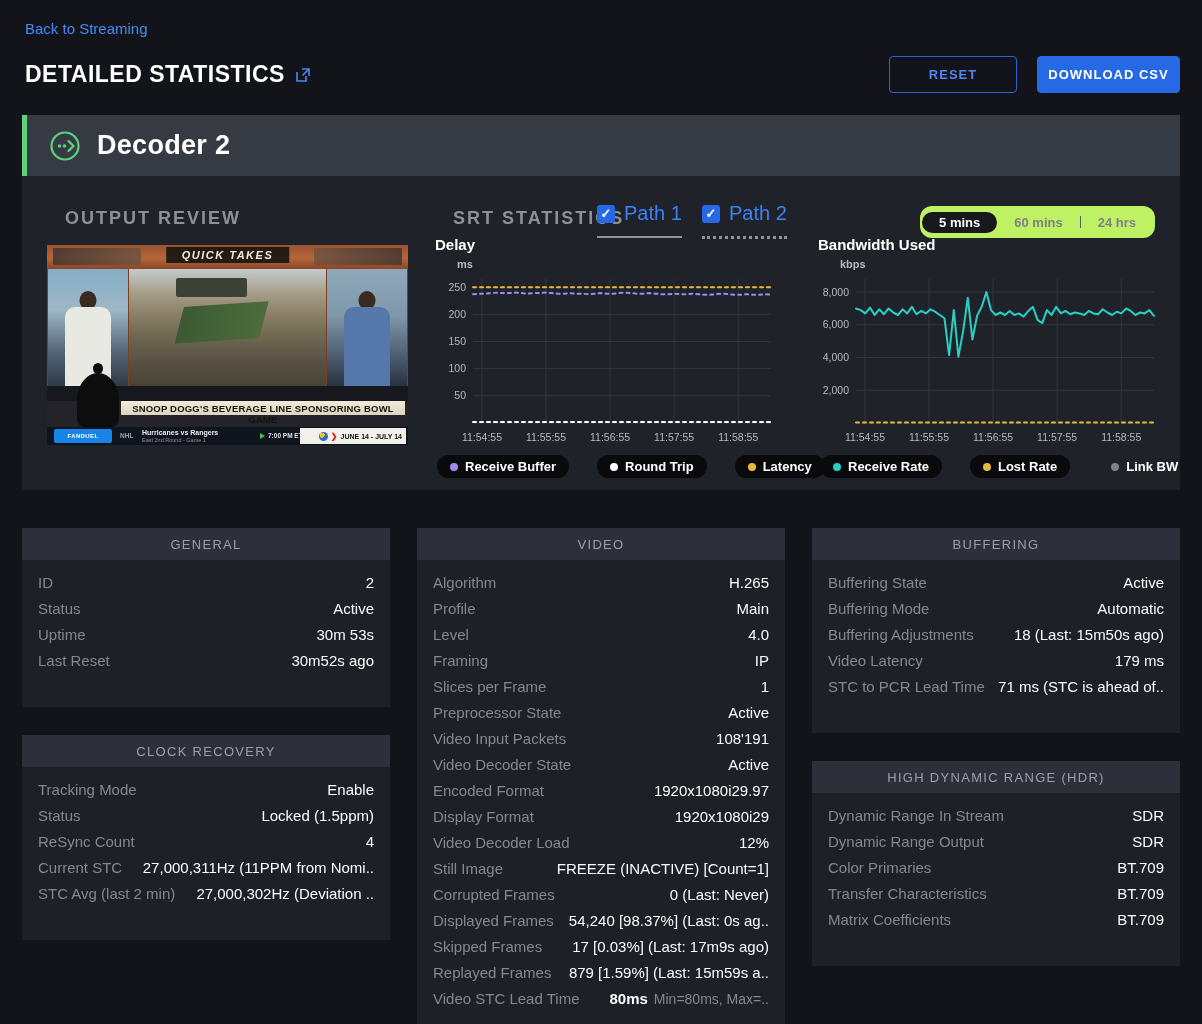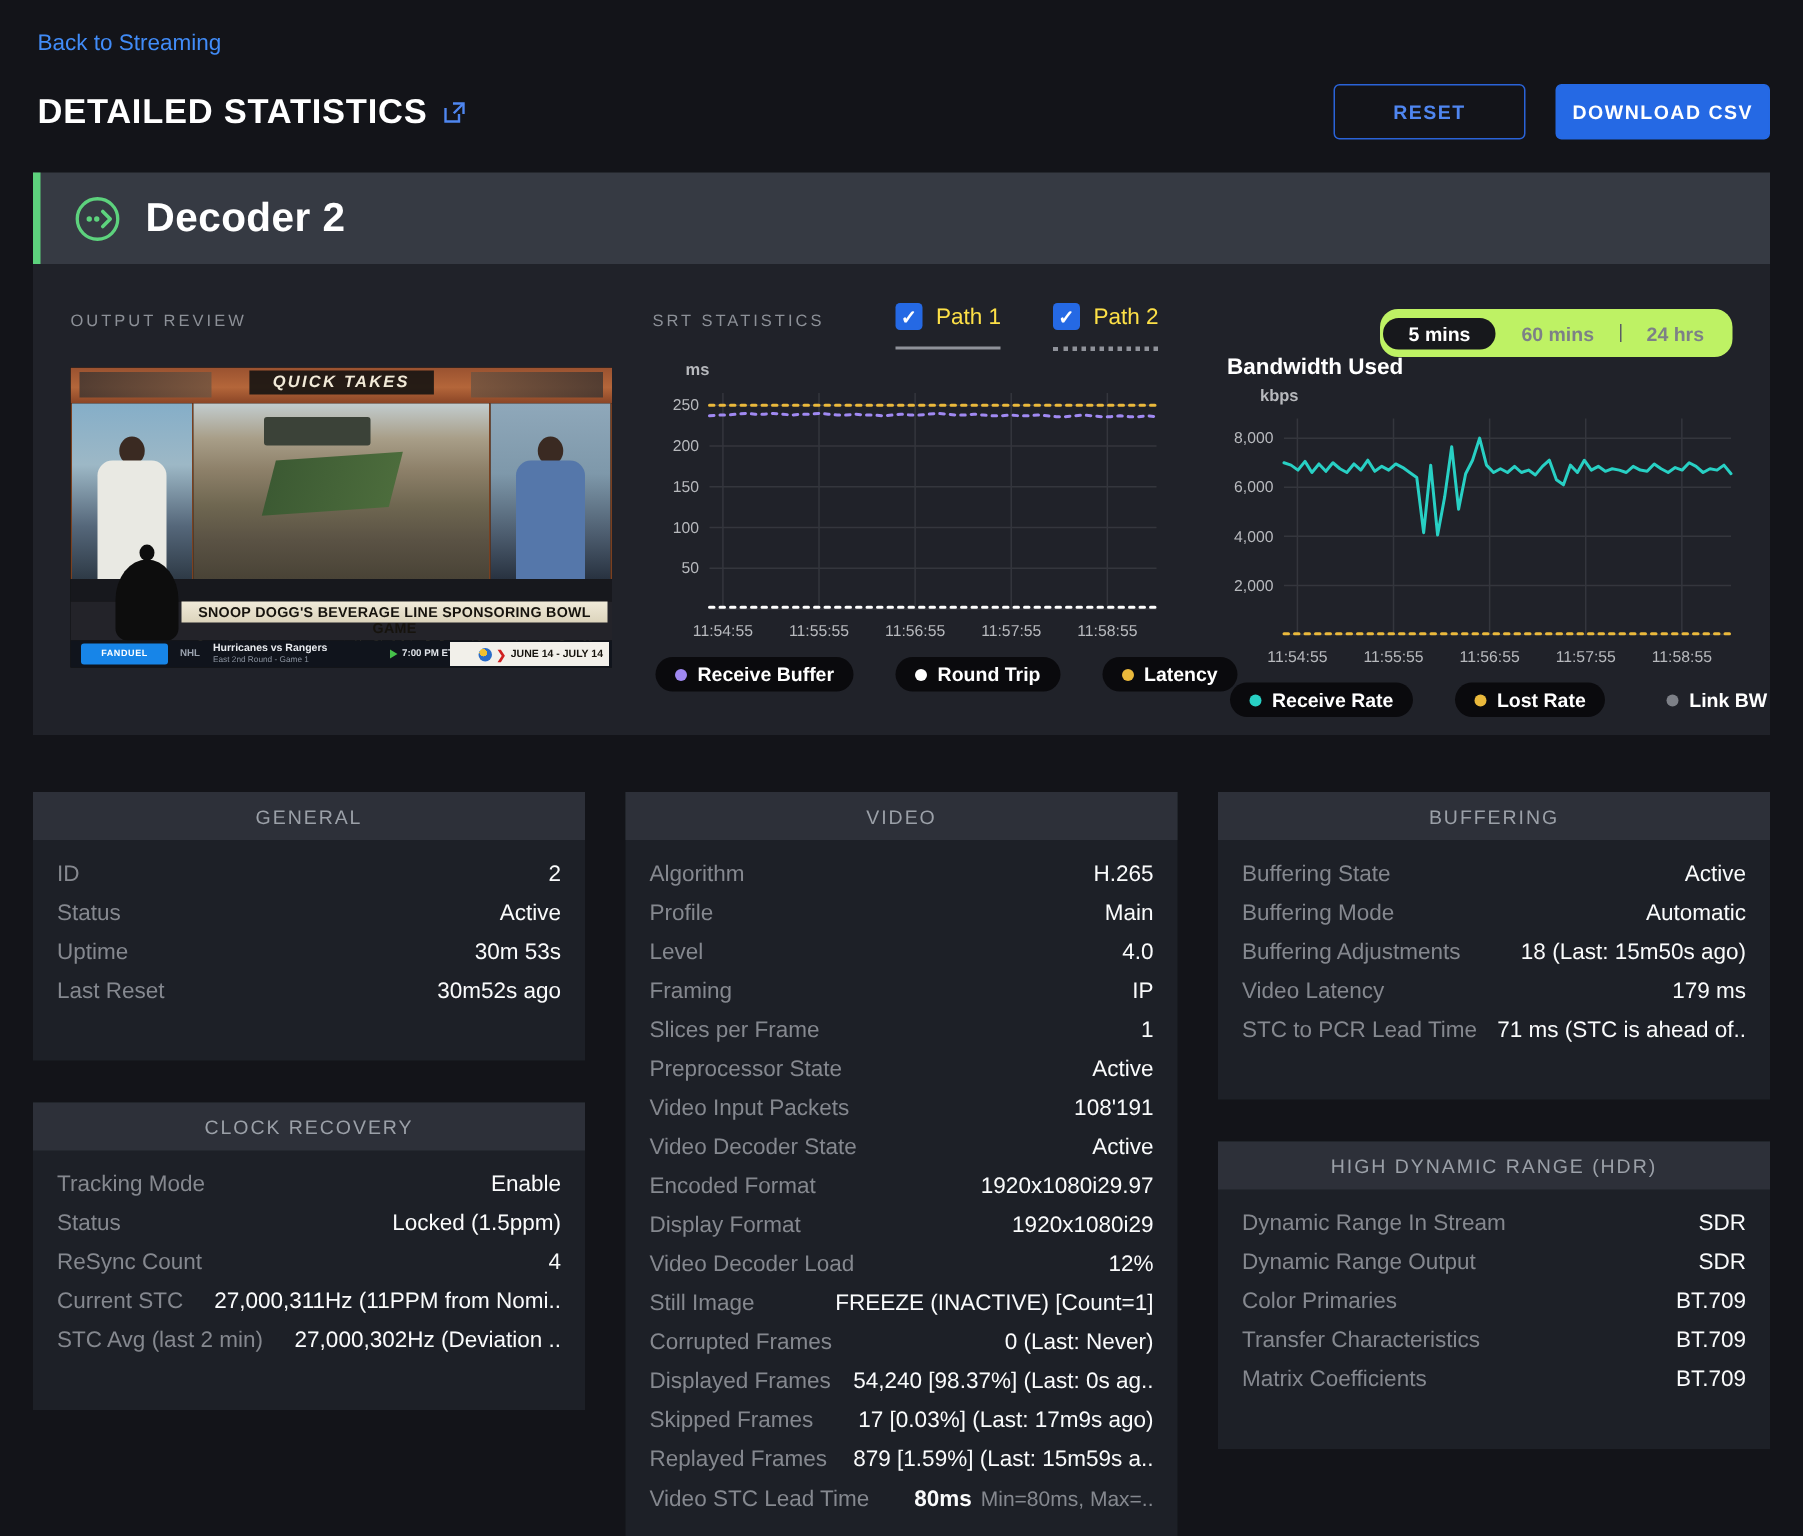--- a/index.html
+++ b/index.html
@@ -18,31 +18,31 @@
   .btn-outline { width:128px; background:transparent; border:1px solid #2a63d8; color:#4f86f0; }
   .btn-solid { width:143px; background:#2569e4; border:1px solid #2569e4; color:#fff; }
 
   
   .decoder-bar { position:absolute; left:22px; top:115px; width:1158px; height:61px; background:#363a43; border-left:5px solid #5dd27d; display:flex; align-items:center; padding-left:22px; }
   .decoder-bar svg { width:32px; height:32px; }
   .decoder-name { font-size:27px; font-weight:700; color:#fff; margin-left:16px; letter-spacing:.3px; }
 
   
   .charts-section { position:absolute; left:22px; top:176px; width:1158px; height:314px; background:#202229; }
-  .sec-title { position:absolute; font-size:11px; font-weight:400; letter-spacing:2px; color:#8c9097; }
+  .sec-title { position:absolute; font-size:18px; font-weight:700; letter-spacing:2px; color:#8c9097;margin-left:18px; }
   .or-title { left:25px; top:32px; }
   .srt-title { left:413px; top:32px; }
 
   
   .path-toggle { position:absolute; top:26px; display:inline-flex; align-items:center; gap:9px; padding-bottom:11px; cursor:pointer; }
   .path1 { left:575px; border-bottom:2px solid #8f929a; }
   .path2 { left:680px; border-bottom:3px dotted #8f929a; }
   .cbox { width:18px; height:18px; background:#2569e4; border-radius:3px; display:inline-flex; align-items:center; justify-content:center; color:#fff; font-size:13px; font-weight:700; }
   .cbox::after { content:"\2713"; }
-  .plabel { font-size:15px; color:#fde047; }
+  .plabel { font-size:20px; color:#3b82f6; }
 
   
   .range-selector { position:absolute; right:25px; top:30px; height:32px; background:#bef264; border-radius:12px; display:inline-flex; align-items:center; padding:0 2px; }
   .range-opt { font-size:13px; font-weight:700; color:#7d8087; padding:3px 17px; cursor:pointer; white-space:nowrap; }
   .range-opt.selected { background:#17181c; color:#fff; border-radius:12px; }
   .range-divider { width:1px; height:12px; background:#5a5d64; }
 
   
   .chart-block { position:absolute; top:60px; width:356px; }
   .delay-block { left:405px; }
@@ -200,20 +200,21 @@
     </div>
 
     <div class="range-selector">
       <span class="range-opt selected">5 mins</span>
       <span class="range-opt">60 mins</span>
       <span class="range-divider"></span>
       <span class="range-opt">24 hrs</span>
     </div>
 
     <div class="chart-block delay-block">
+      <div class="chart-title">Delay</div>
       <div class="chart-unit">ms</div>
       <svg class="chart-svg" width="350" height="178">
           <line x1="46" x2="344" y1="124.83018867924528" y2="124.83018867924528" stroke="#34363d" stroke-width="1"></line>
           <text class="tick-text" x="39" y="128.33018867924528" text-anchor="end">50</text>
           <line x1="46" x2="344" y1="97.66037735849056" y2="97.66037735849056" stroke="#34363d" stroke-width="1"></line>
           <text class="tick-text" x="39" y="101.16037735849056" text-anchor="end">100</text>
           <line x1="46" x2="344" y1="70.49056603773585" y2="70.49056603773585" stroke="#34363d" stroke-width="1"></line>
           <text class="tick-text" x="39" y="73.99056603773585" text-anchor="end">150</text>
           <line x1="46" x2="344" y1="43.32075471698113" y2="43.32075471698113" stroke="#34363d" stroke-width="1"></line>
           <text class="tick-text" x="39" y="46.82075471698113" text-anchor="end">200</text>

